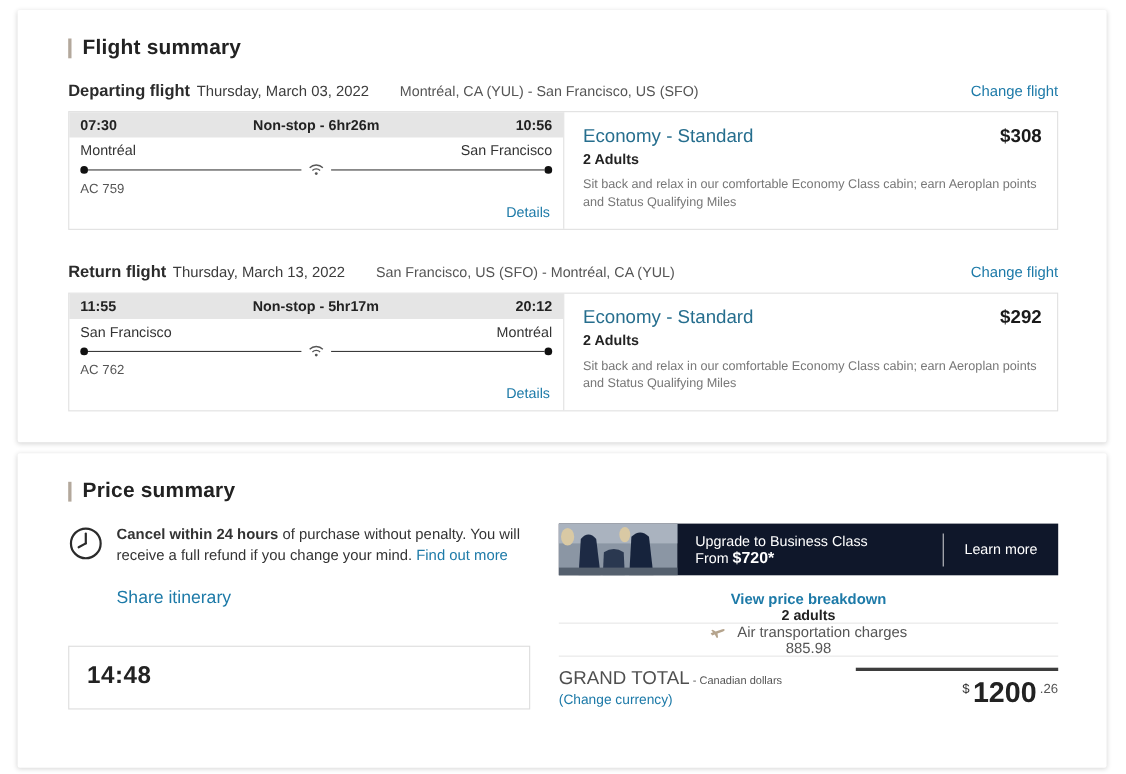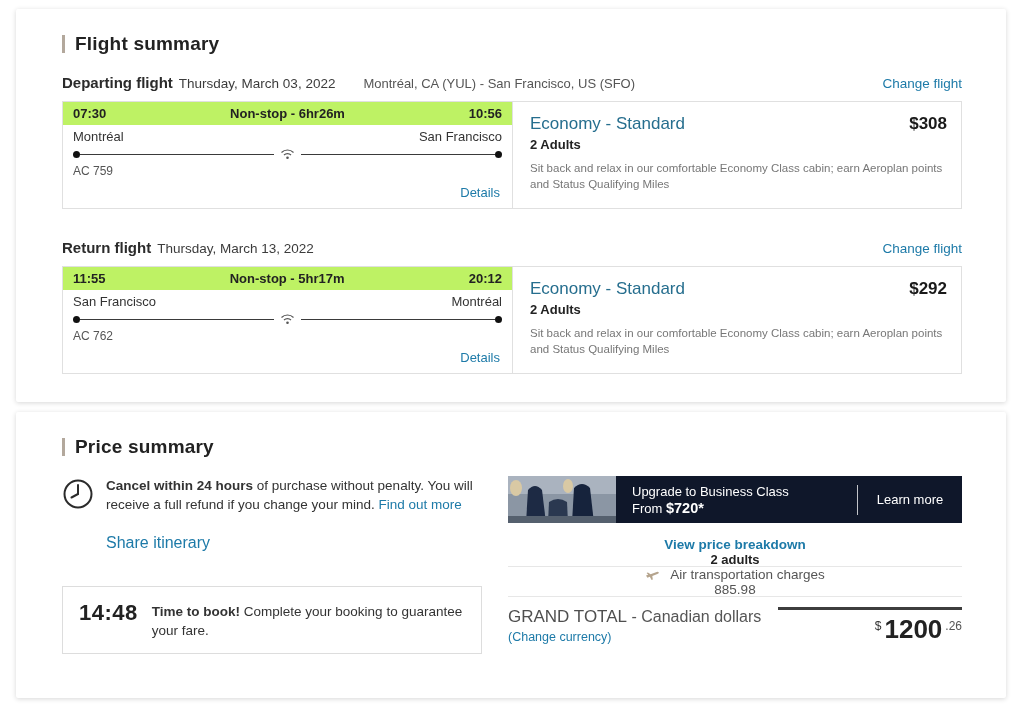--- a/index.html
+++ b/index.html
@@ -12,21 +12,21 @@
   .heading-bar { width:3px; height:18px; background:#b3a89c; margin-right:10px; }
   .section-title { font-size:19px; font-weight:bold; color:#222; letter-spacing:.2px; }
   .seg-header { display:flex; align-items:baseline; margin-top:19px; }
   .seg-label { font-size:15px; font-weight:bold; color:#2b2b2b; }
   .seg-date { font-size:13.5px; color:#3c3c3c; margin-left:6px; }
   .seg-route { font-size:13px; color:#555; margin-left:28px; }
   .link { color:#1d7aa8; text-decoration:none; cursor:pointer; }
   .seg-change { margin-left:auto; font-size:13.5px; }
   .flight-box { margin-top:10px; border:1px solid #e0e0e0; height:108px; display:flex; }
   .fb-left { width:450px; border-right:1px solid #e0e0e0; position:relative; }
-  .fb-times { background:#bef264; height:23px; display:flex; align-items:center; justify-content:space-between; padding:0 10px; font-size:13px; font-weight:bold; color:#222; }
+  .fb-times { background:#e5e5e5; height:23px; display:flex; align-items:center; justify-content:space-between; padding:0 10px; font-size:13px; font-weight:bold; color:#222; }
   .fb-cities { display:flex; justify-content:space-between; padding:4px 10px 0; font-size:13px; color:#333; }
   .fb-line { display:flex; align-items:center; margin:3px 10px 0; height:14px; }
   .dot { width:7px; height:7px; border-radius:50%; background:#111; flex:none; }
   .rail { flex:1; height:0; border-top:1.5px solid #3a3a3a; }
   .wifi { flex:none; margin:0 6px; display:flex; align-items:center; }
   .fb-flightno { padding:3px 10px 0; font-size:12px; color:#555; }
   .fb-details { position:absolute; right:12px; bottom:8px; font-size:13px; }
   .fb-right { flex:1; padding:12px 14px 0 17px; }
   .fare-top { display:flex; justify-content:space-between; align-items:baseline; }
   .fare-class { font-size:17px; color:#266e8e; }
@@ -56,21 +56,21 @@
   .bd-row { display:flex; align-items:center; justify-content:space-between; border-bottom:1px solid #e7e7e7;flex-direction:column; }
   .bd-head { margin-top:14px; height:30px; }
   .bd-view { font-size:13.5px; font-weight:bold; }
   .bd-adults { font-size:13px; font-weight:bold; color:#222; }
   .charge-row { height:30px; }
   .charge-left { display:flex; align-items:center; font-size:13.5px; color:#555; }
   .charge-icon { margin-right:8px; display:flex; align-items:center; }
   .charge-val { font-size:13.5px; color:#555; }
   .total-wrap { margin-top:10px; display:flex; justify-content:space-between; }
   .gt-label { font-size:17px; color:#4f4f4f; }
-  .gt-sub { font-size:16px; color:#555; }
+  .gt-sub { font-size:10px; color:#555; }
   .gt-currency { font-size:12.5px; margin-top:2px; display:inline-block; }
   .gt-amount-block { text-align:right; width:184px; }
   .gt-topline { height:3px; background:#3d3d3d; margin-bottom:6px; }
   .gt-amount { display:flex; justify-content:flex-end; align-items:flex-start; }
   .gt-dollar { font-size:12px; color:#333; margin-top:3px; margin-right:3px; }
   .gt-main { font-size:26px; font-weight:bold; color:#222; line-height:1; }
   .gt-cents { font-size:12px; color:#555; margin-top:3px; margin-left:3px; }
 </style>
 </head>
 <body>
@@ -125,20 +125,21 @@
         </div>
         <div class="fare-pax">2 Adults</div>
         <div class="fare-desc">Sit back and relax in our comfortable Economy Class cabin; earn Aeroplan points and Status Qualifying Miles</div>
       </div>
     </div>
 
     <div class="return-block">
       <div class="seg-header" style="margin-top:0;">
         <span class="seg-label">Return flight</span>
         <span class="seg-date">Thursday, March 13, 2022</span>
+        <span class="seg-route">San Francisco, US (SFO) - Montréal, CA (YUL)</span>
         <a class="link seg-change">Change flight</a>
       </div>
 
       <div class="flight-box">
         <div class="fb-left">
           <div class="fb-times">
             <span>11:55</span>
             <span>Non-stop - 5hr17m</span>
             <span>20:12</span>
           </div>
@@ -195,23 +196,20 @@
                 <path d="M16 16 L9.5 19.5" stroke="#2b2b2b" stroke-width="2" stroke-linecap="round"></path>
               </svg>
           </div>
           <div class="cancel-text">
             <b>Cancel within 24 hours</b><span> of purchase without penalty. You will receive a full refund if you change your mind. </span><a class="link">Find out more</a>
           </div>
         </div>
         <a class="link share-link">Share itinerary</a>
         <div class="book-box">
           <span class="book-timer">14:48</span>
-          <span class="book-text">
-            <b>Time to book!</b><span> Complete your booking to guarantee your fare.</span>
-          </span>
         </div>
       </div>
 
       <div class="ps-right">
         <div class="banner">
           <div class="banner-photo">
             <svg width="108" height="47" viewBox="0 0 108 47" preserveAspectRatio="none">
               <rect width="108" height="47" fill="#8b96a4"></rect>
               <rect x="0" y="0" width="108" height="18" fill="#aab3bf"></rect>
               <ellipse cx="8" cy="12" rx="6" ry="8" fill="#d9c9a4"></ellipse>

